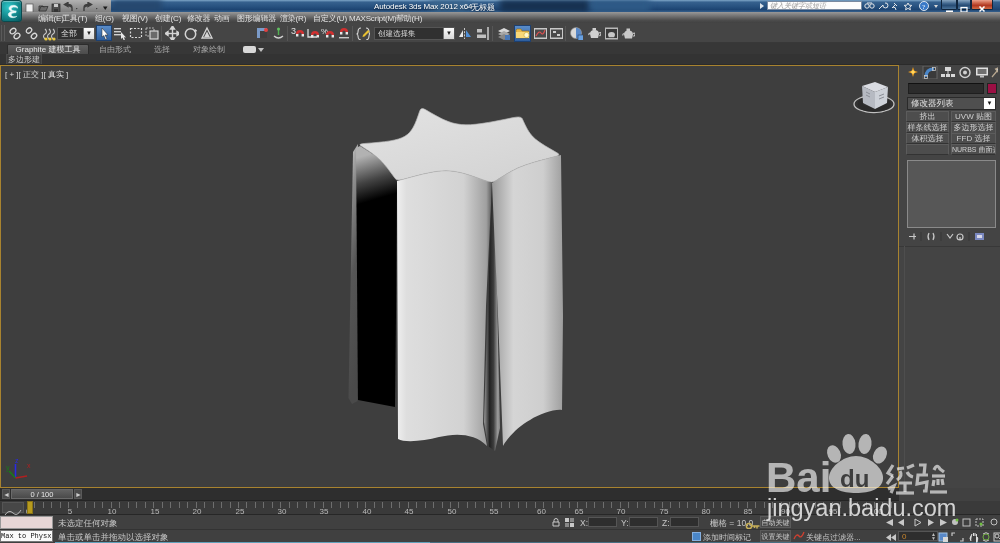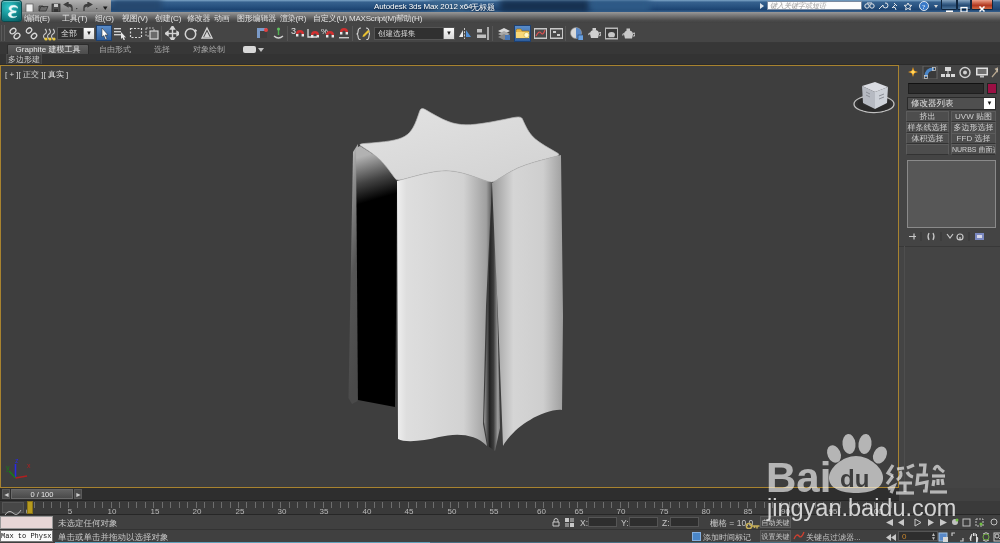--- a/index.html
+++ b/index.html
@@ -97,21 +97,21 @@
         <rect x="4" y="5.5" width="7" height="1.8" fill="#fff"></rect>
       </svg></div>
 <div class="abs winbtn" id="btnmax"><svg width="12" height="9">
         <rect x="3" y="2.5" width="6" height="4.5" fill="none" stroke="#fff" stroke-width="1.2"></rect>
       </svg></div>
 <div class="abs winbtn" id="btncls"><svg width="20" height="9">
         <path d="M7.5 1.5 L12.5 6.5 M12.5 1.5 L7.5 6.5" stroke="#fff" stroke-width="1.5"></path>
       </svg></div>
 
 <div class="abs" id="menubar">
-  <span class="menu" style="left:24px">编辑(E)</span>
+  <span class="menu" style="left:38px">编辑(E)</span>
   <span class="menu" style="left:62px">工具(T)</span>
   <span class="menu" style="left:95px">组(G)</span>
   <span class="menu" style="left:122px">视图(V)</span>
   <span class="menu" style="left:155px">创建(C)</span>
   <span class="menu" style="left:187px">修改器</span>
   <span class="menu" style="left:214px">动画</span>
   <span class="menu" style="left:237px">图形编辑器</span>
   <span class="menu" style="left:280px">渲染(R)</span>
   <span class="menu" style="left:313px">自定义(U)</span>
   <span class="menu" style="left:349px">MAXScript(M)</span>

